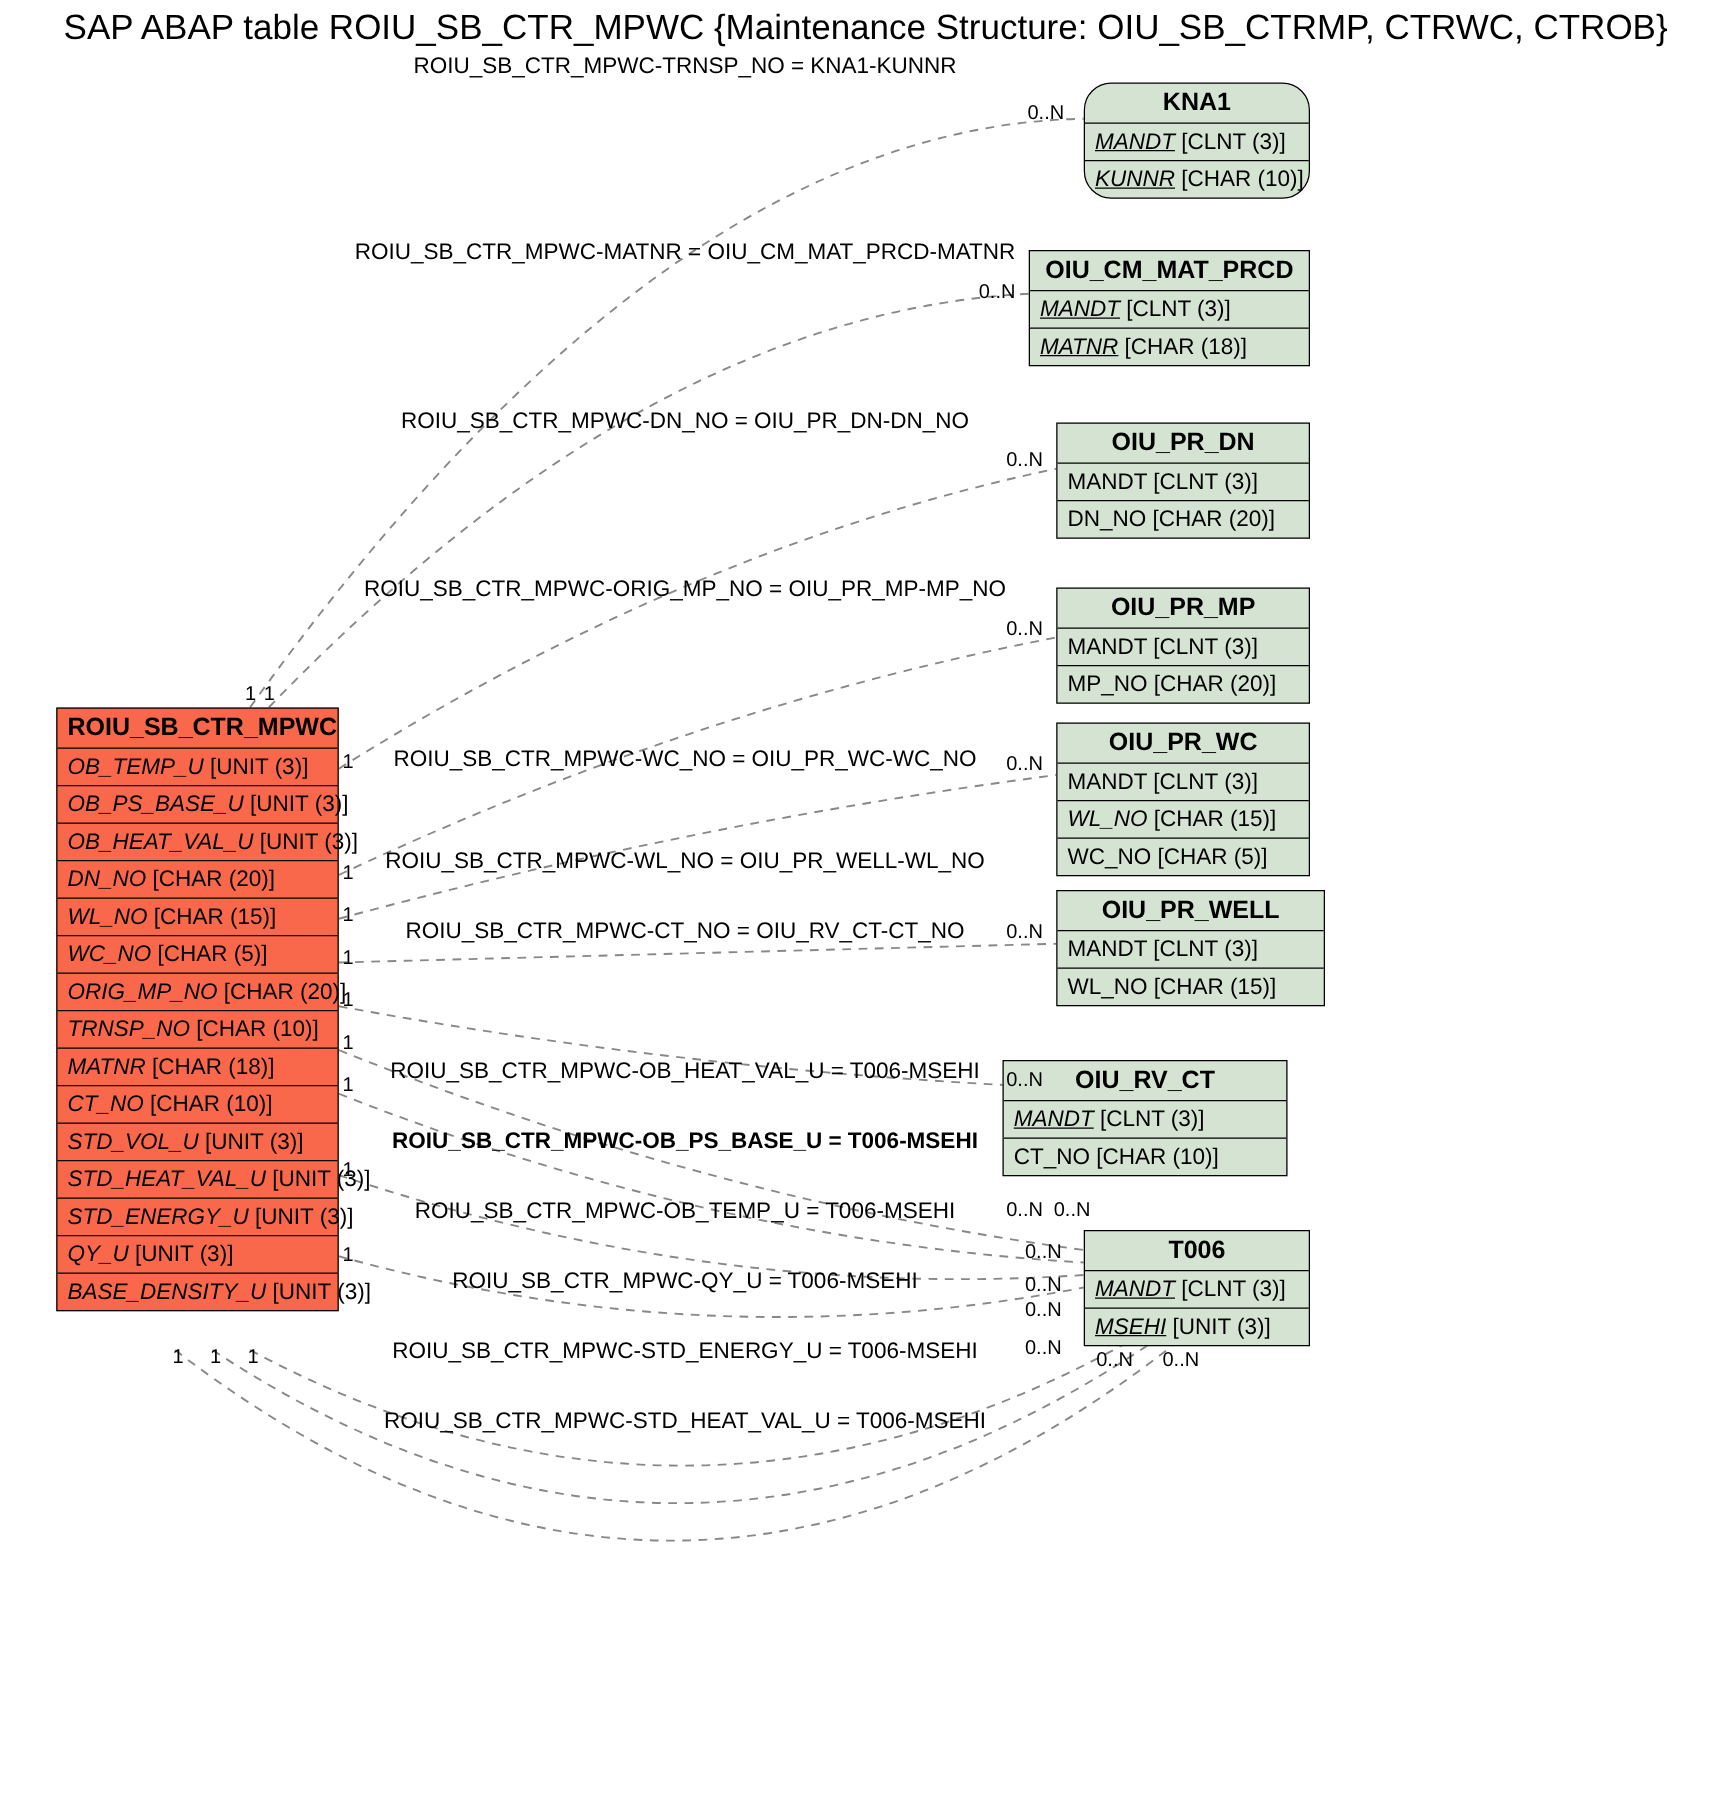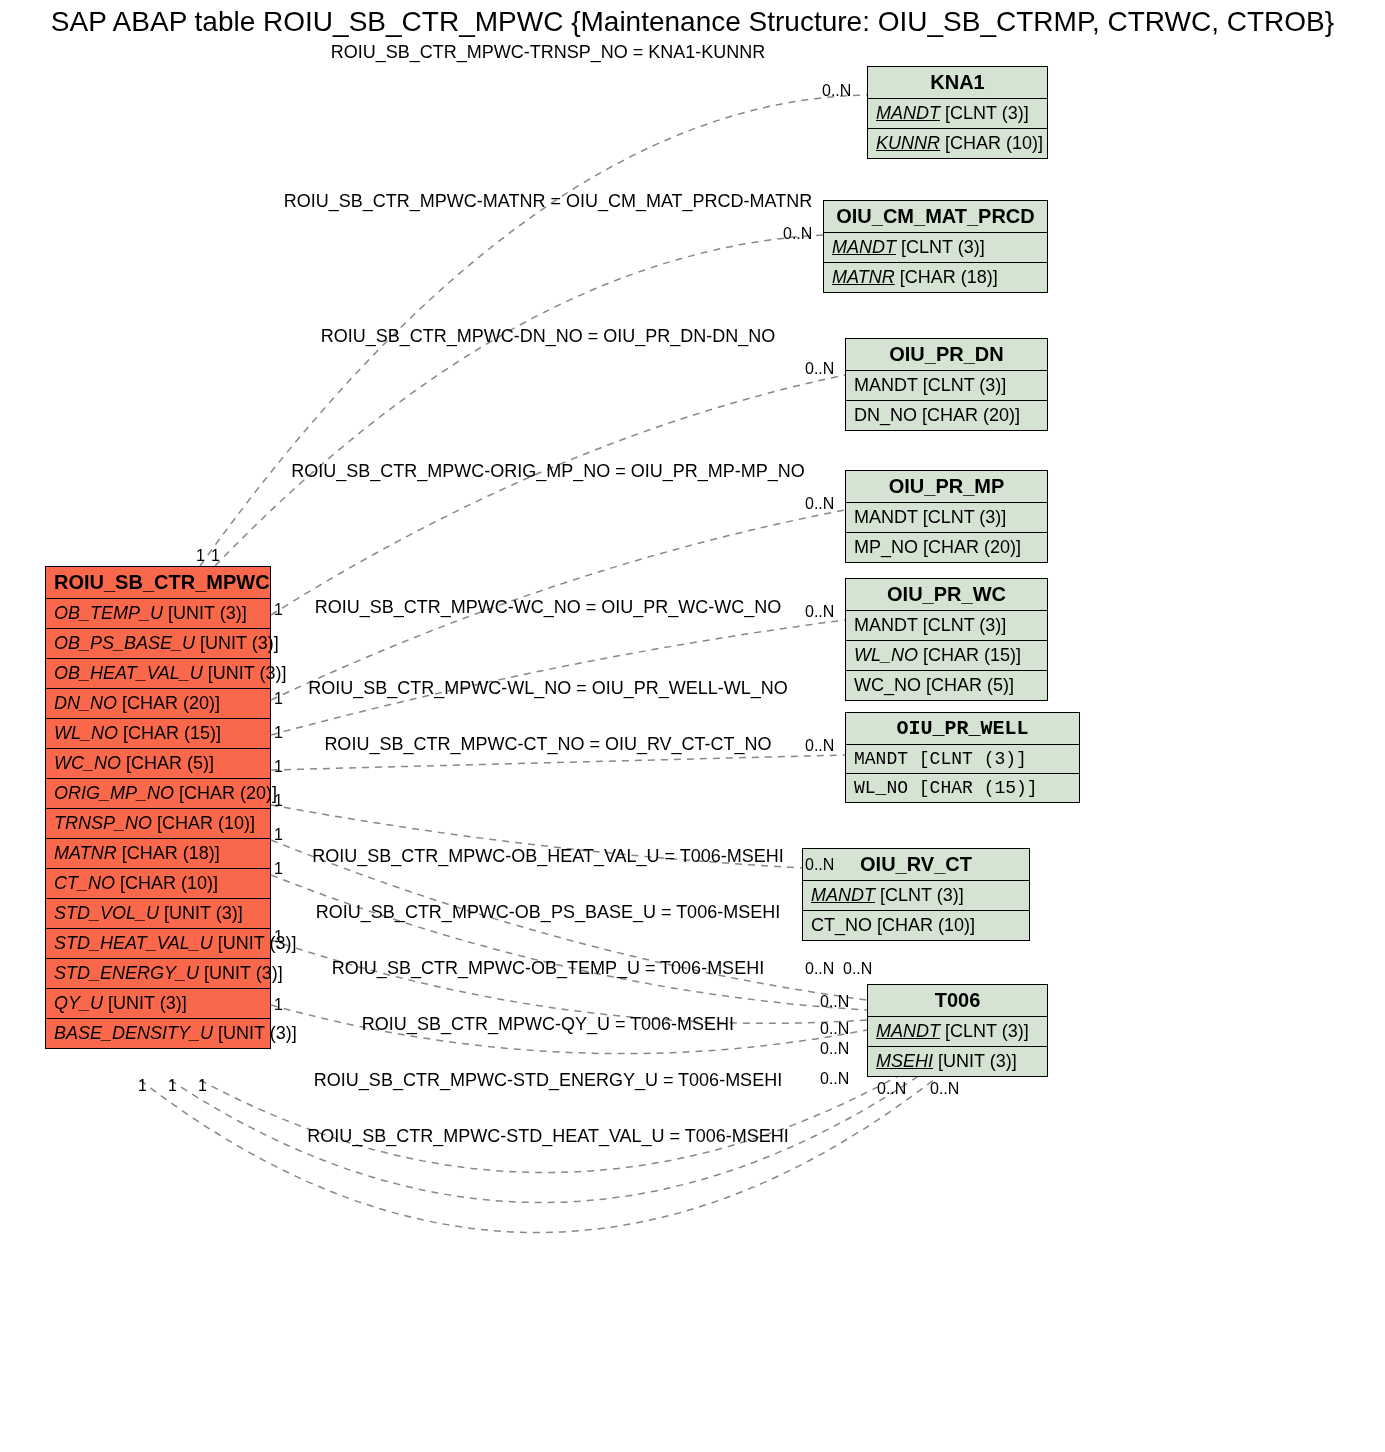--- a/index.html
+++ b/index.html
@@ -103,21 +103,21 @@
       <div class="row"><span class="kf">TRNSP_NO</span> [CHAR (10)]</div>
       <div class="row"><span class="kf">MATNR</span> [CHAR (18)]</div>
       <div class="row"><span class="kf">CT_NO</span> [CHAR (10)]</div>
       <div class="row"><span class="kf">STD_VOL_U</span> [UNIT (3)]</div>
       <div class="row"><span class="kf">STD_HEAT_VAL_U</span> [UNIT (3)]</div>
       <div class="row"><span class="kf">STD_ENERGY_U</span> [UNIT (3)]</div>
       <div class="row"><span class="kf">QY_U</span> [UNIT (3)]</div>
       <div class="row"><span class="kf">BASE_DENSITY_U</span> [UNIT (3)]</div>
     </div>
 
-<div class="entity" style="top: 66px; left: 867px; width: 181px;">
+<div class="entity" style="top: 66px; left: 867px; width: 181px; border-radius: 22px;">
       <div class="hdr">KNA1</div>
       <div class="row"><span class="fk">MANDT</span> [CLNT (3)]</div>
       <div class="row"><span class="fk">KUNNR</span> [CHAR (10)]</div>
     </div>
     <div class="entity" style="top: 200px; left: 823px; width: 225px;">
       <div class="hdr">OIU_CM_MAT_PRCD</div>
       <div class="row"><span class="fk">MANDT</span> [CLNT (3)]</div>
       <div class="row"><span class="fk">MATNR</span> [CHAR (18)]</div>
     </div>
     <div class="entity" style="top: 338px; left: 845px; width: 203px;">
@@ -129,21 +129,21 @@
       <div class="hdr">OIU_PR_MP</div>
       <div class="row"><span class="">MANDT</span> [CLNT (3)]</div>
       <div class="row"><span class="">MP_NO</span> [CHAR (20)]</div>
     </div>
     <div class="entity" style="top: 578px; left: 845px; width: 203px;">
       <div class="hdr">OIU_PR_WC</div>
       <div class="row"><span class="">MANDT</span> [CLNT (3)]</div>
       <div class="row"><span class="kf">WL_NO</span> [CHAR (15)]</div>
       <div class="row"><span class="">WC_NO</span> [CHAR (5)]</div>
     </div>
-    <div class="entity" style="top: 712px; left: 845px; width: 235px; font-family: Liberation Mono, monospace;">
+    <div class="entity" style="top: 712px; left: 845px; width: 215px;">
       <div class="hdr">OIU_PR_WELL</div>
       <div class="row"><span class="">MANDT</span> [CLNT (3)]</div>
       <div class="row"><span class="">WL_NO</span> [CHAR (15)]</div>
     </div>
     <div class="entity" style="top: 848px; left: 802px; width: 228px;">
       <div class="hdr">OIU_RV_CT</div>
       <div class="row"><span class="fk">MANDT</span> [CLNT (3)]</div>
       <div class="row"><span class="">CT_NO</span> [CHAR (10)]</div>
     </div>
     <div class="entity" style="top: 984px; left: 867px; width: 181px;">
@@ -152,21 +152,21 @@
       <div class="row"><span class="fk">MSEHI</span> [UNIT (3)]</div>
     </div>
     <div class="relLabel" style="top: 42px; left: 548px;">ROIU_SB_CTR_MPWC-TRNSP_NO = KNA1-KUNNR</div>
     <div class="relLabel" style="top: 191px; left: 548px;">ROIU_SB_CTR_MPWC-MATNR = OIU_CM_MAT_PRCD-MATNR</div>
     <div class="relLabel" style="top: 326px; left: 548px;">ROIU_SB_CTR_MPWC-DN_NO = OIU_PR_DN-DN_NO</div>
     <div class="relLabel" style="top: 461px; left: 548px;">ROIU_SB_CTR_MPWC-ORIG_MP_NO = OIU_PR_MP-MP_NO</div>
     <div class="relLabel" style="top: 597px; left: 548px;">ROIU_SB_CTR_MPWC-WC_NO = OIU_PR_WC-WC_NO</div>
     <div class="relLabel" style="top: 678px; left: 548px;">ROIU_SB_CTR_MPWC-WL_NO = OIU_PR_WELL-WL_NO</div>
     <div class="relLabel" style="top: 734px; left: 548px;">ROIU_SB_CTR_MPWC-CT_NO = OIU_RV_CT-CT_NO</div>
     <div class="relLabel" style="top: 846px; left: 548px;">ROIU_SB_CTR_MPWC-OB_HEAT_VAL_U = T006-MSEHI</div>
-    <div class="relLabel" style="top: 902px; left: 548px;">ROIU_SB_CTR_MPWC-OB_PS_BASE_U = T006-MSEHI</div>
+    <div class="relLabel" style="top: 902px; left: 548px; font-weight: bold;">ROIU_SB_CTR_MPWC-OB_PS_BASE_U = T006-MSEHI</div>
     <div class="relLabel" style="top: 958px; left: 548px;">ROIU_SB_CTR_MPWC-OB_TEMP_U = T006-MSEHI</div>
     <div class="relLabel" style="top: 1014px; left: 548px;">ROIU_SB_CTR_MPWC-QY_U = T006-MSEHI</div>
     <div class="relLabel" style="top: 1070px; left: 548px;">ROIU_SB_CTR_MPWC-STD_ENERGY_U = T006-MSEHI</div>
     <div class="relLabel" style="top: 1126px; left: 548px;">ROIU_SB_CTR_MPWC-STD_HEAT_VAL_U = T006-MSEHI</div>
     <div class="card" style="top: 547px; left: 211px;">1</div>
     <div class="card" style="top: 547px; left: 196px;">1</div>
     <div class="card" style="top: 601px; left: 274px;">1</div>
     <div class="card" style="top: 690px; left: 274px;">1</div>
     <div class="card" style="top: 724px; left: 274px;">1</div>
     <div class="card" style="top: 758px; left: 274px;">1</div>

